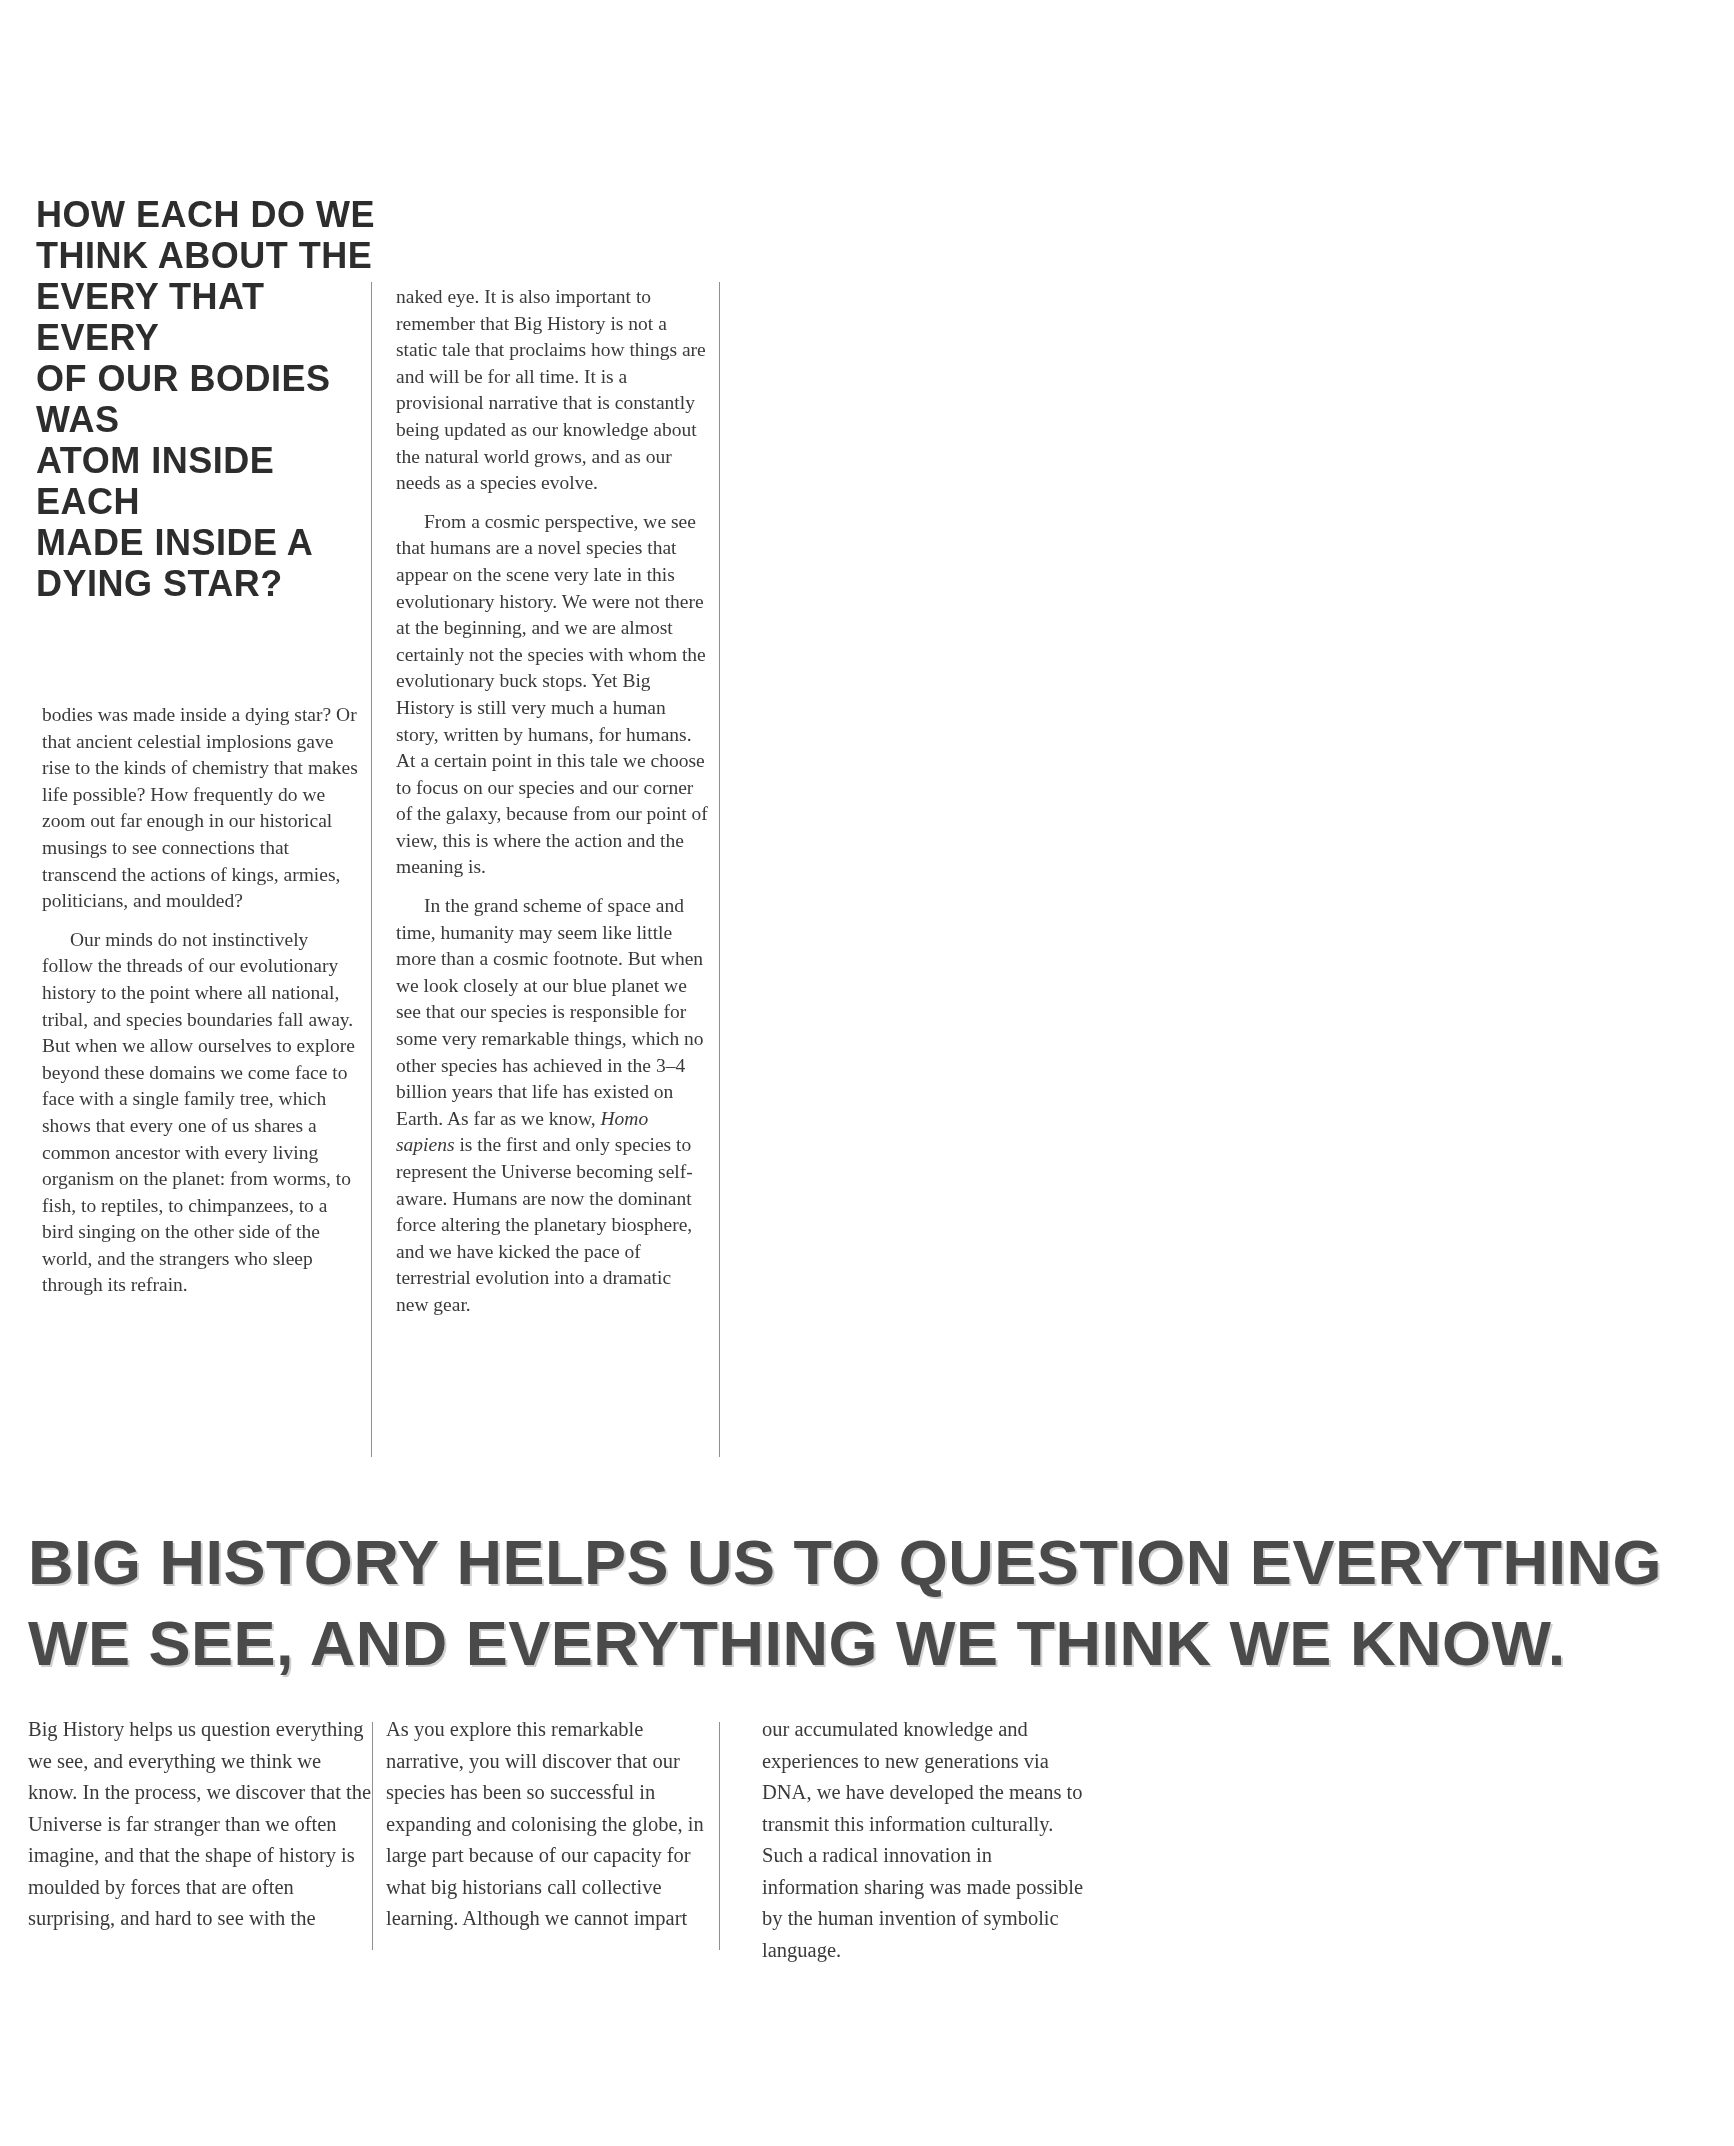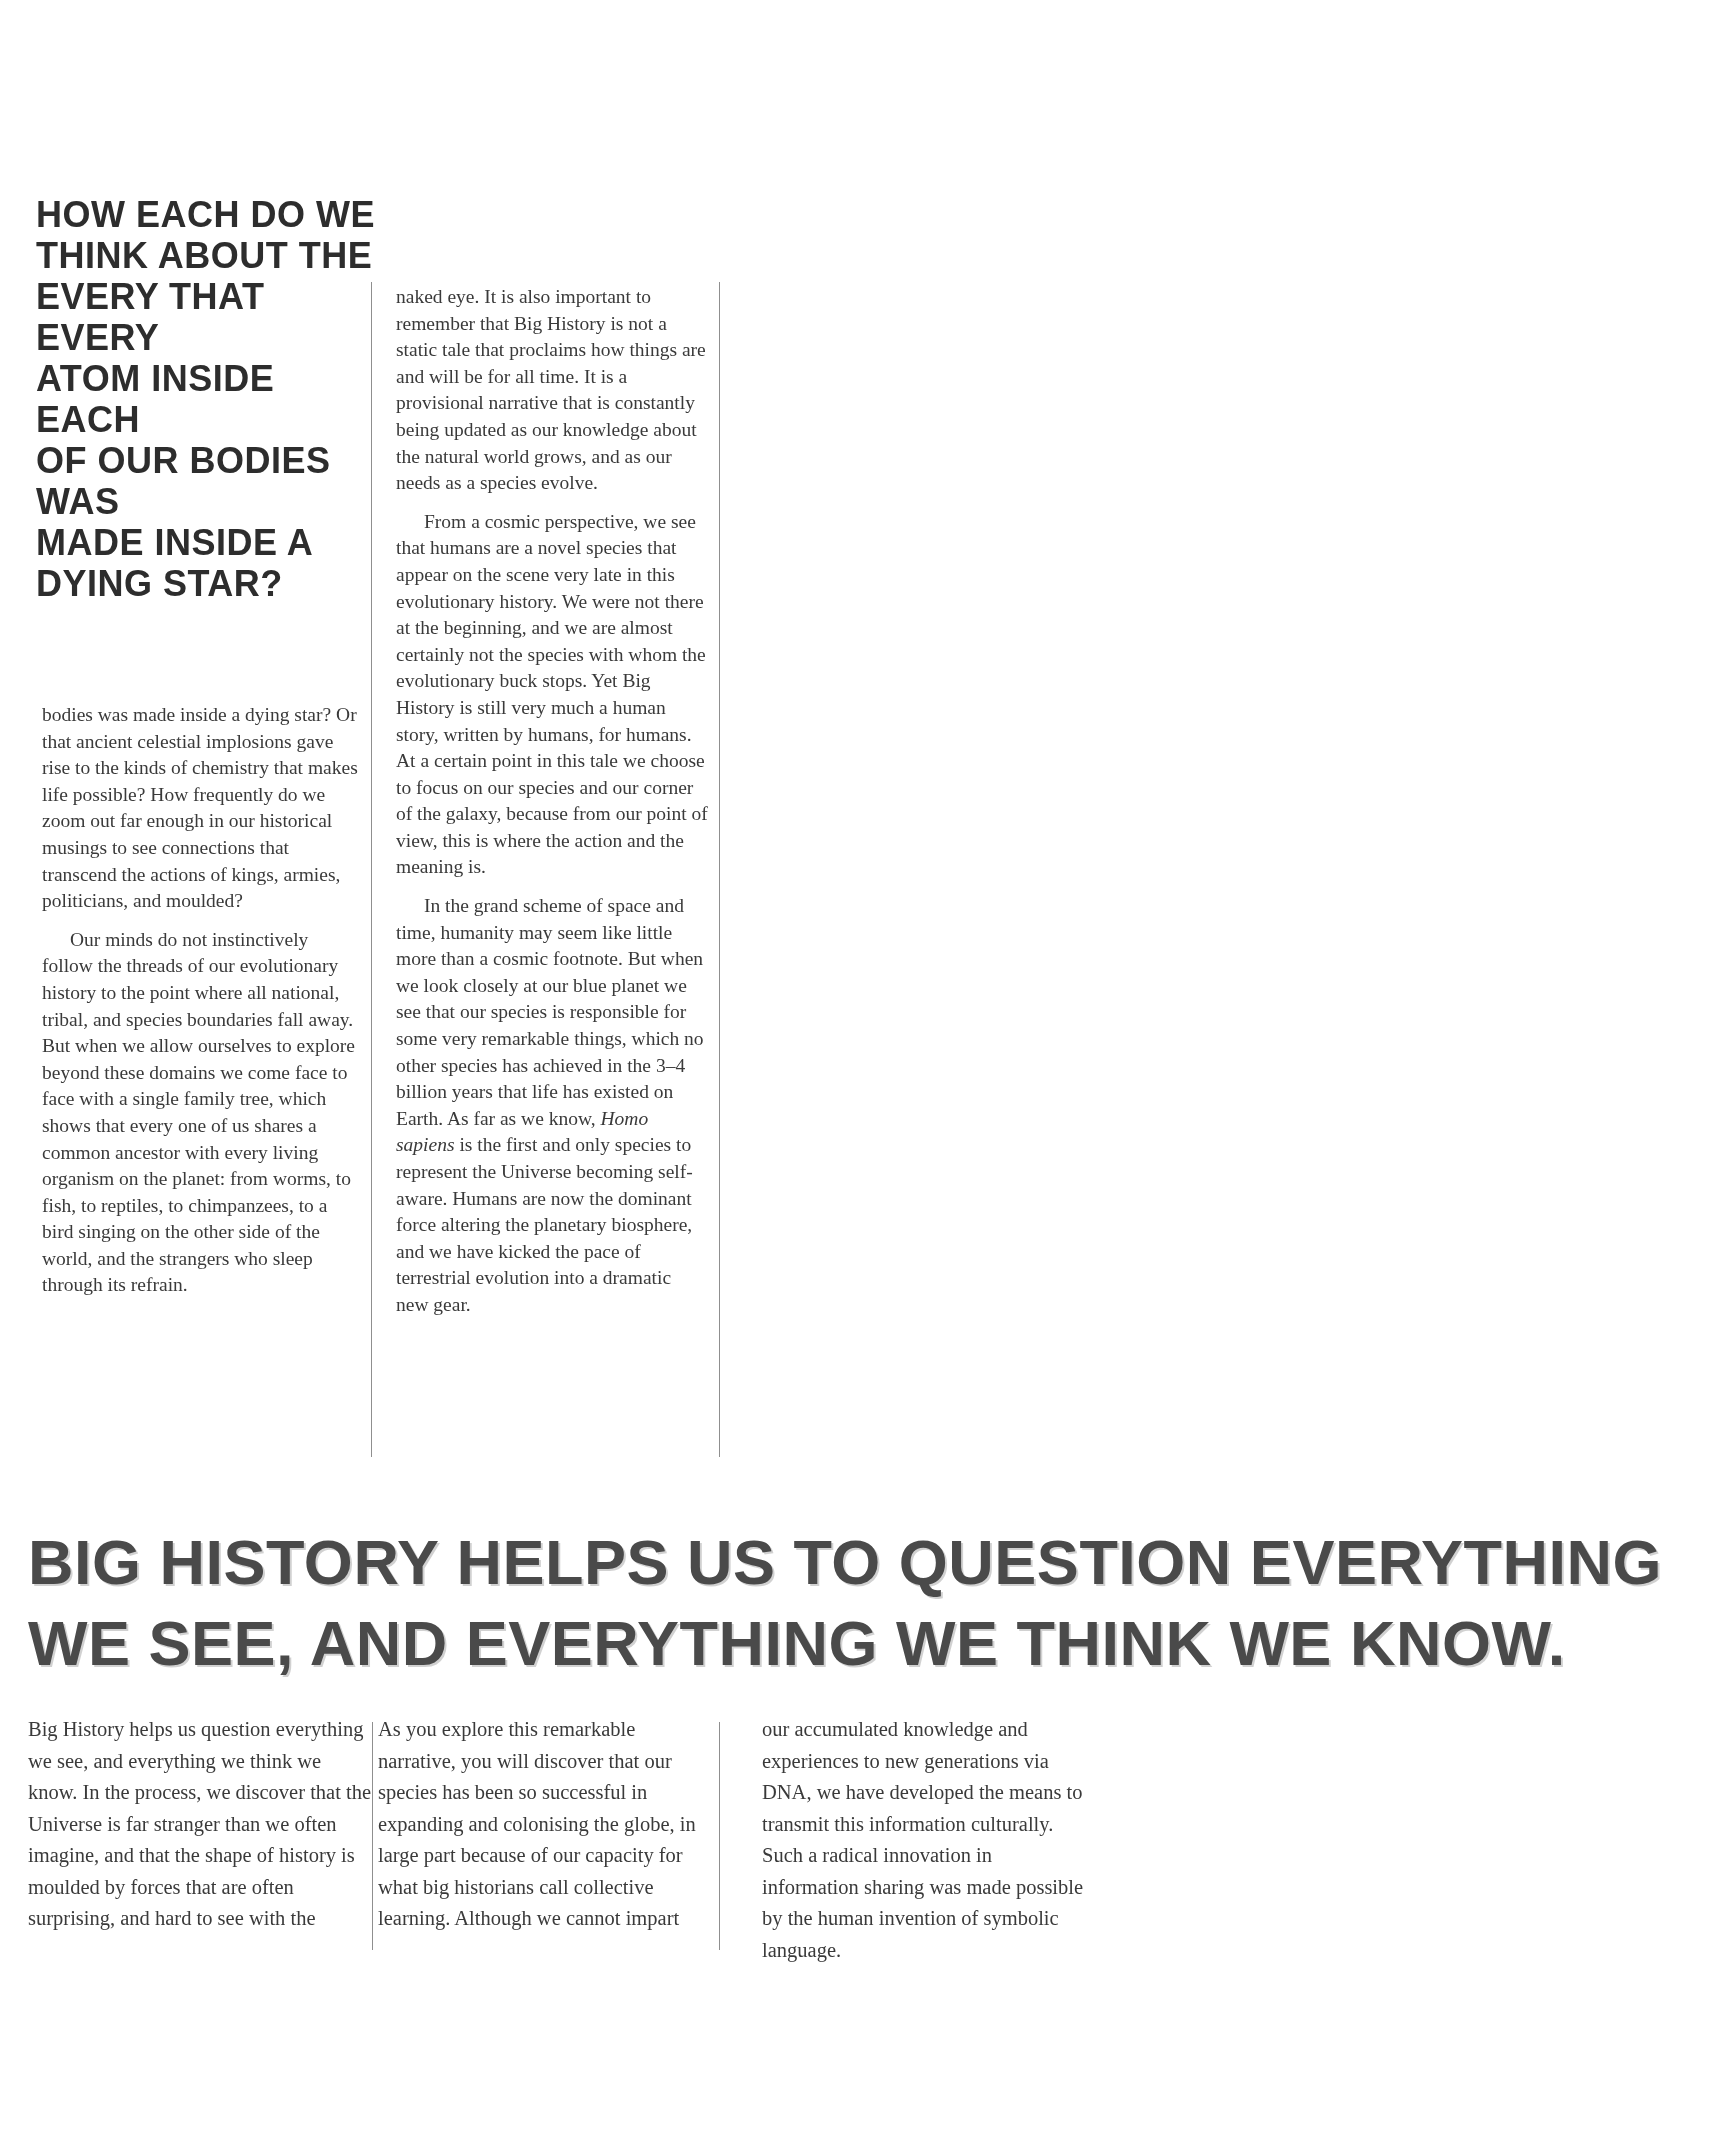--- a/index.html
+++ b/index.html
@@ -76,38 +76,38 @@
   
   .bottom-col {
     position: absolute;
     top: 1714px;
     width: 344px;
     font-size: 20.5px;
     line-height: 31.5px;
     color: #3a3a3a;
   }
   .bcol1 { left: 28px; }
-  .bcol2 { left: 378px; width: 330px; }
+  .bcol2 { left: 386px; width: 330px; }
   .bcol3 { left: 762px; width: 330px; }
   .rule-bot-a { left: 372px; top: 1722px; height: 228px; }
   .rule-bot-b { left: 719px; top: 1722px; height: 228px; }
 
   em { font-style: italic; }
 </style>
 </head>
 <body>
 
 <div class="page">
 
   <h1 class="headline">
     <div>HOW EACH DO WE</div>
     <div>THINK ABOUT THE</div>
     <div>EVERY THAT EVERY</div>
+    <div>OF OUR BODIES WAS</div>
     <div>ATOM INSIDE EACH</div>
-    <div>OF OUR BODIES WAS</div>
     <div>MADE INSIDE A</div>
     <div>DYING STAR?</div>
   </h1>
 
   <div class="body-text top-col1">
     <p>bodies was made inside a dying star? Or that ancient celestial implosions gave rise to the kinds of chemistry that makes life possible? How frequently do we zoom out far enough in our historical musings to see connections that transcend the actions of kings, armies, politicians, and moulded?</p>
     <p class="indent">Our minds do not instinctively follow the threads of our evolutionary history to the point where all national, tribal, and species boundaries fall away. But when we allow ourselves to explore beyond these domains we come face to face with a single family tree, which shows that every one of us shares a common ancestor with every living organism on the planet: from worms, to fish, to reptiles, to chimpanzees, to a bird singing on the other side of the world, and the strangers who sleep through its refrain.</p>
   </div>
 
   <div class="vrule rule-top-a"></div>

